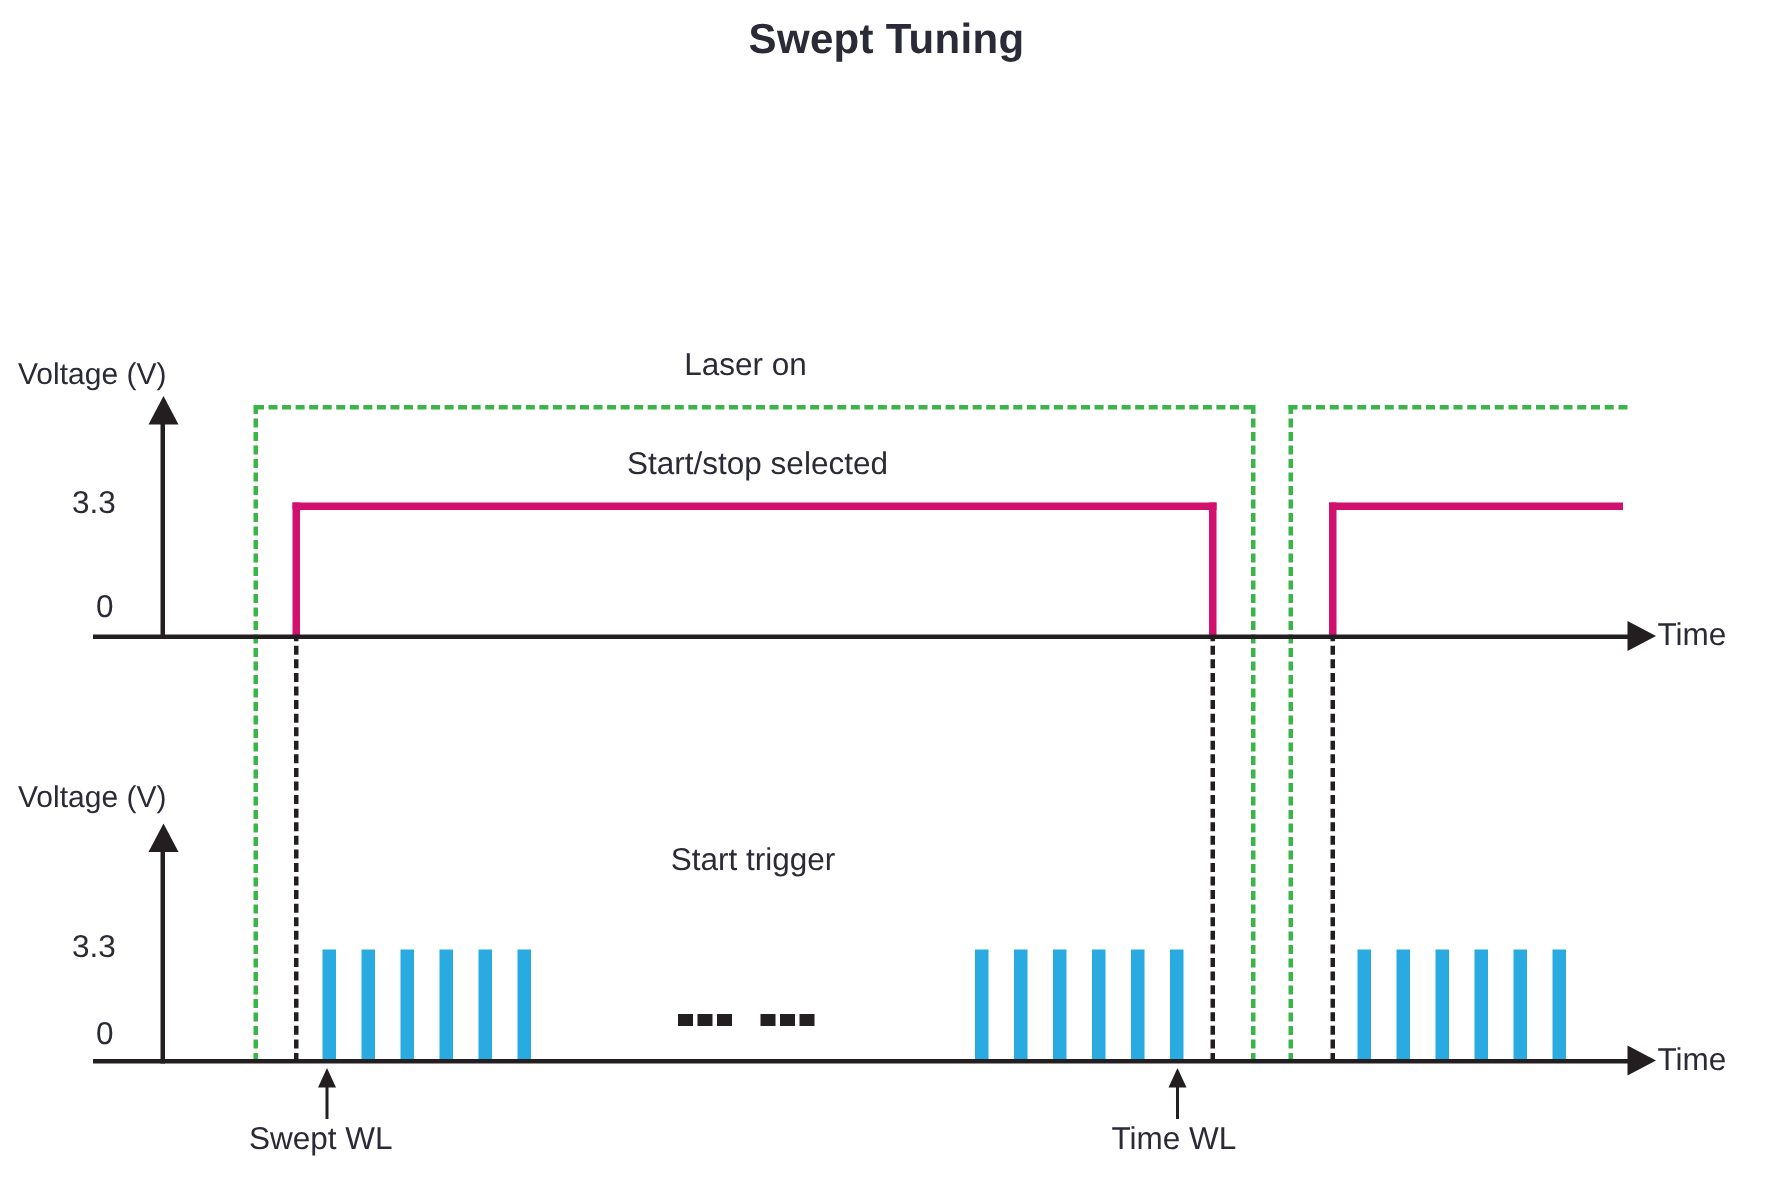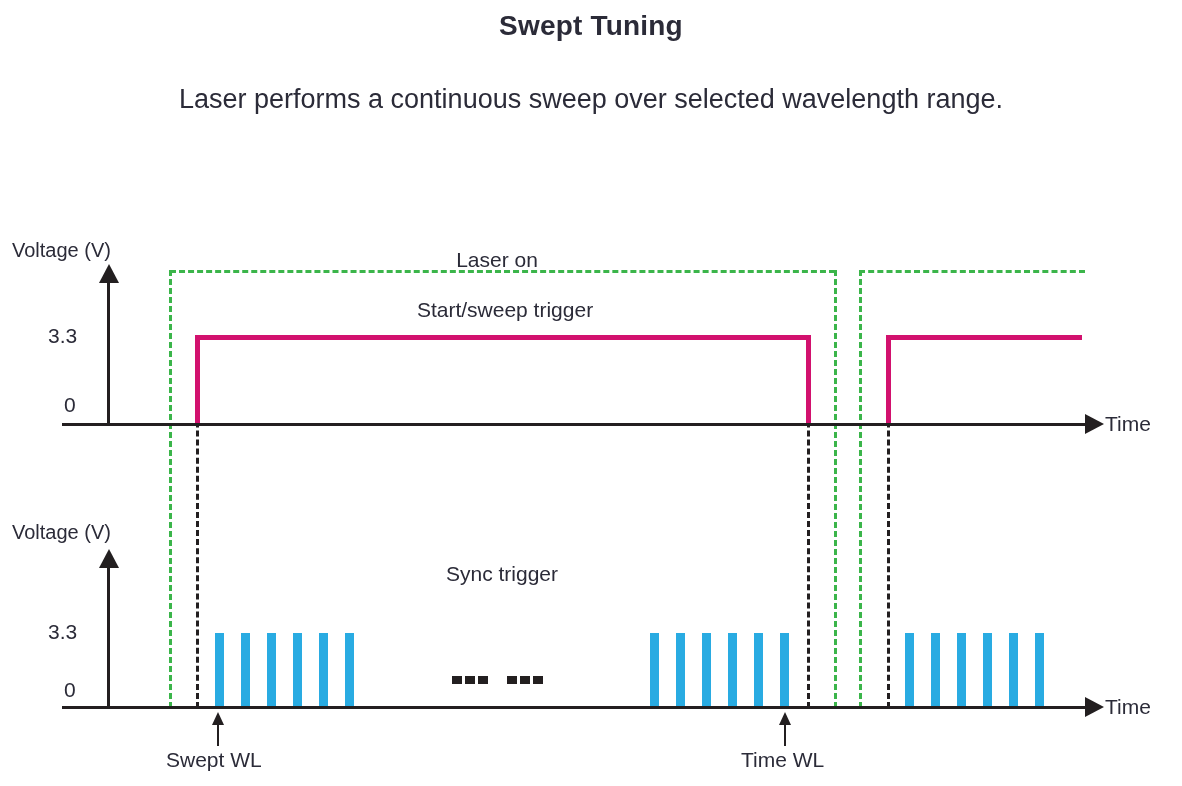--- a/index.html
+++ b/index.html
@@ -41,34 +41,33 @@
 
   .sq { position:absolute; top:676px; width:10px; height:8px;
         background:var(--ink,#231f20); }
 </style>
 </head>
 <body>
 
 <div class="canvas">
 
   <div class="title">Swept Tuning</div>
-  <div class="subtitle">Laser performs a continuous sweep over selected wavelength range.</div>
 
   <div>
 
     <div class="label sm" style="left:12px; top:239px;">Voltage (V)</div>
 
     <div class="dash-h" style="left:170px; top:270px; width:665px;"></div>
     <div class="dash-v green" style="left:169px; top:270px; height:438px;"></div>
     <div class="dash-v green" style="left:834px; top:270px; height:438px;"></div>
     <div class="dash-h" style="left:859px; top:270px; width:226px;"></div>
     <div class="dash-v green" style="left:859px; top:270px; height:438px;"></div>
 
-    <div class="label center" style="left:497px; top:248px;">Laser on</div>
-    <div class="label center" style="left:505px; top:298px;">Start/sweep trigger</div>
+    <div class="label center" style="left:497px; top:232px;">Laser on</div>
+    <div class="label center" style="left:505px; top:298px;">Start/stop selected</div>
 
     <div class="dash-v" style="left:196px; top:340px; height:368px;"></div>
     <div class="dash-v" style="left:807px; top:340px; height:368px;"></div>
     <div class="dash-v" style="left:887px; top:340px; height:368px;"></div>
 
     <div class="mag-v" style="left:195px; top:335px; height:90px;"></div>
     <div class="mag-h" style="left:195px; top:335px; width:616px;"></div>
     <div class="mag-v" style="left:806px; top:335px; height:90px;"></div>
     <div class="mag-v" style="left:886px; top:335px; height:90px;"></div>
     <div class="mag-h" style="left:886px; top:335px; width:196px;"></div>
@@ -79,21 +78,21 @@
     <div class="label" style="left:64px; top:393px;">0</div>
     <div class="hline" style="left:62px; top:423px; width:1026px;"></div>
     <div class="arrow-right" style="left:1085px; top:414px;"></div>
     <div class="label" style="left:1105px; top:412px;">Time</div>
   </div>
 
   <div>
 
     <div class="label sm" style="left:12px; top:521px;">Voltage (V)</div>
 
-    <div class="label center" style="left:502px; top:562px;">Sync trigger</div>
+    <div class="label center" style="left:502px; top:562px;">Start trigger</div>
 
     <div id="sync-pulses">
         <div class="pulse" style="left: 215px;"></div>
         <div class="pulse" style="left: 241px;"></div>
         <div class="pulse" style="left: 267px;"></div>
         <div class="pulse" style="left: 293px;"></div>
         <div class="pulse" style="left: 319px;"></div>
         <div class="pulse" style="left: 345px;"></div>
         <div class="pulse" style="left: 650px;"></div>
         <div class="pulse" style="left: 676px;"></div>

